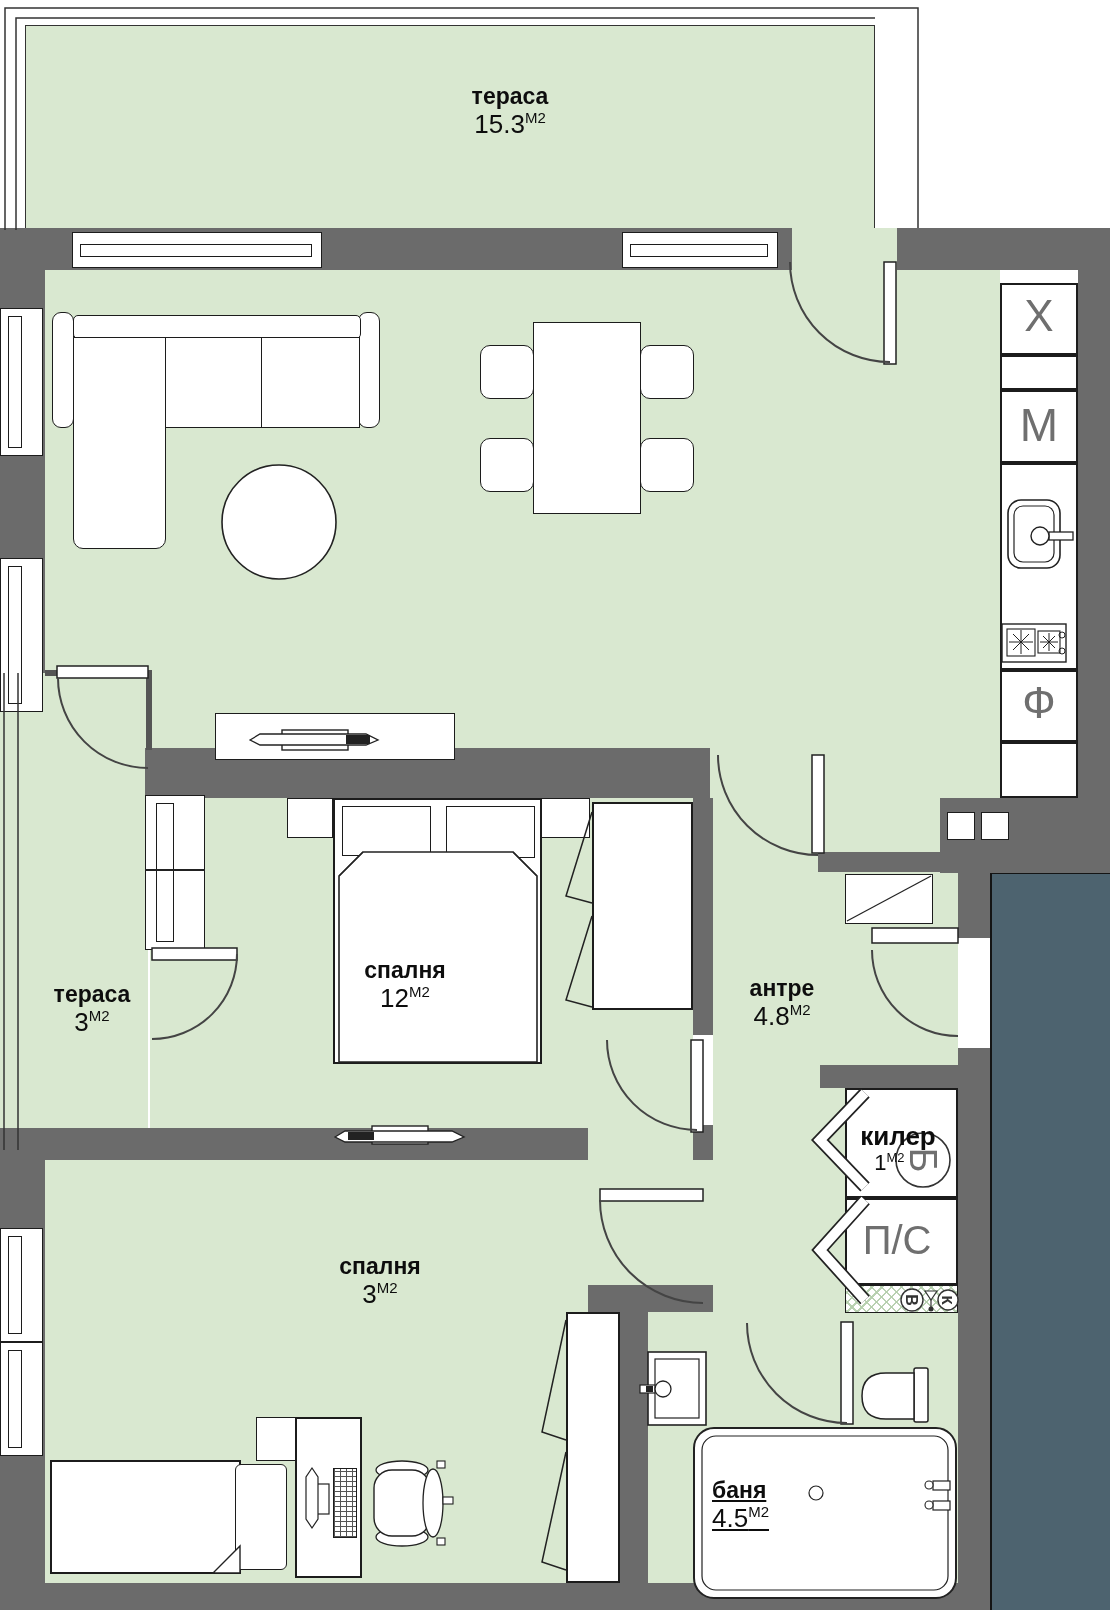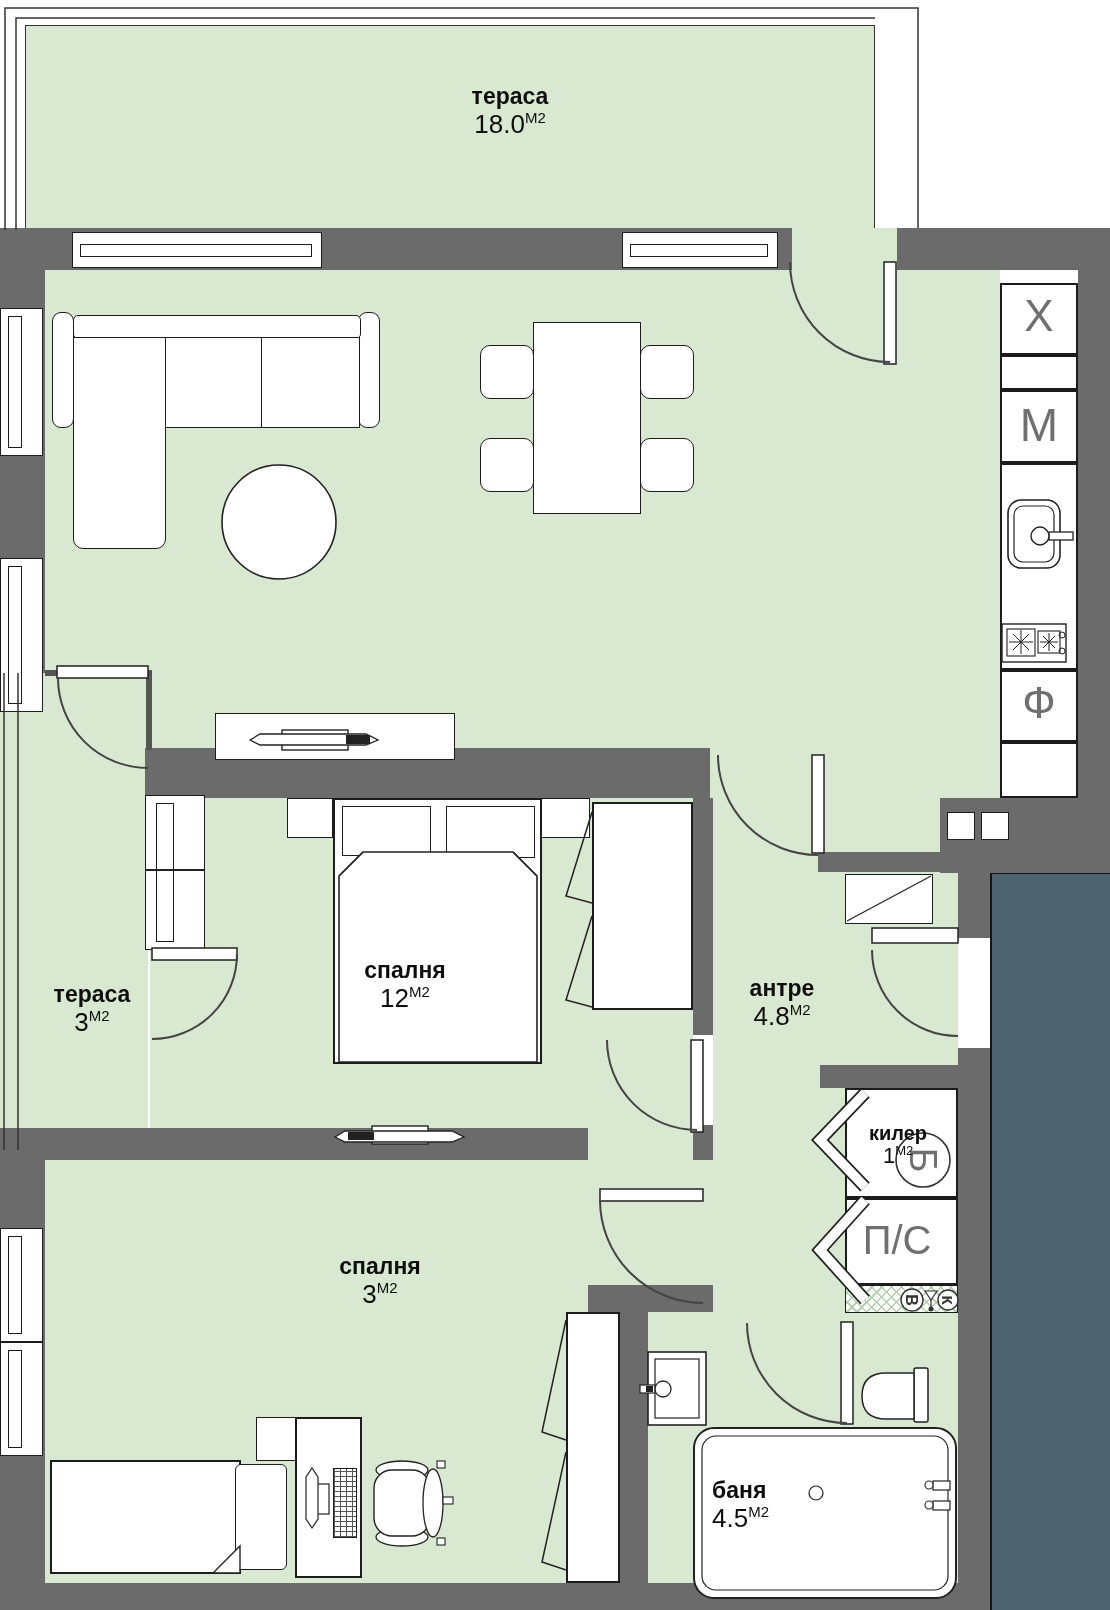--- a/index.html
+++ b/index.html
@@ -14,21 +14,21 @@
   .hatch{background:
      repeating-linear-gradient(45deg, rgba(178,205,170,.9) 0 1.5px, transparent 1.5px 7px),
      repeating-linear-gradient(-45deg, rgba(178,205,170,.9) 0 1.5px, transparent 1.5px 7px),
      #fff; border:1.5px solid #1c1c1c;}
   .kbd{background:
      repeating-linear-gradient(0deg,#555 0 1px, transparent 1px 5px),
      repeating-linear-gradient(90deg,#555 0 1px, transparent 1px 6px),
      #fff; border:1.5px solid #1c1c1c;}
   svg.glyphs{position:absolute;left:0;top:0;z-index:30;pointer-events:none;}
   .lbl{position:absolute;transform:translateX(-50%);text-align:center;color:#0d0d0d;z-index:40;line-height:1.12;white-space:nowrap;}
-  .lbl-l{position:absolute;text-align:left;color:#0d0d0d;z-index:40;line-height:1.12;white-space:nowrap;}
+  .lbl-l{position:absolute;text-align:left;color:#0d0d0d;z-index:40;line-height:1.12;white-space:nowrap;text-decoration:underline;}
   .rn{font-weight:700;font-size:23px;}
   .ra{font-size:26px;}
   .ra sup{font-size:15px;vertical-align:super;text-align:right;}
   .cab{position:absolute;color:#6f6f6f;text-align:center;z-index:35;font-size:44px;}
 </style>
 </head>
 <body>
 
 <div id="plan">
 
@@ -222,41 +222,41 @@
     <ellipse cx="402" cy="1537" rx="26" ry="9" fill="#fff" stroke="#222" stroke-width="1.3"></ellipse>
     <rect x="374" y="1470" width="56" height="66" rx="18" fill="#fff" stroke="#222" stroke-width="1.4"></rect>
     <ellipse cx="433" cy="1503" rx="10" ry="34" fill="#fff" stroke="#222" stroke-width="1.3"></ellipse>
     <rect x="437" y="1461" width="8" height="7" fill="#fff" stroke="#222" stroke-width="1.1"></rect>
     <rect x="437" y="1538" width="8" height="7" fill="#fff" stroke="#222" stroke-width="1.1"></rect>
     <rect x="443" y="1497" width="10" height="7" fill="#fff" stroke="#222" stroke-width="1.1"></rect>
   </svg>
 
   <div class="lbl" style="left:510px;top:84px;">
     <div class="rn">тераса</div>
-    <div class="ra"><span>18.0</span><sup>М2</sup></div>
+    <div class="ra"><span>15.3</span><sup>М2</sup></div>
   </div>
 
 
   <div class="lbl" style="left:92px;top:982px;">
     <div class="rn">тераса</div>
     <div class="ra"><span>3</span><sup>М2</sup></div>
   </div>
 
   <div class="lbl" style="left:405px;top:958px;">
     <div class="rn">спалня</div>
     <div class="ra"><span>12</span><sup>М2</sup></div>
   </div>
 
   <div class="lbl" style="left:782px;top:944px;margin-top:32px;">
     <div class="rn">антре</div>
     <div class="ra"><span>4.8</span><sup>М2</sup></div>
   </div>
 
   <div class="lbl" style="left:898px;top:1122px;">
-    <div class="rn" style="font-size:20px;">килер</div>
+    <div class="rn" style="font-size:26px;">килер</div>
     <div class="ra" style="font-size:22px;text-align:left;padding-left:14px;"><span>1</span><sup style="font-size:13px;">М2</sup></div>
   </div>
 
   <div class="lbl" style="left:380px;top:1254px;">
     <div class="rn">спалня</div>
     <div class="ra"><span>3</span><sup>М2</sup></div>
   </div>
 
   <div class="lbl-l" style="left:712px;top:1478px;">
     <div class="rn">баня</div>

